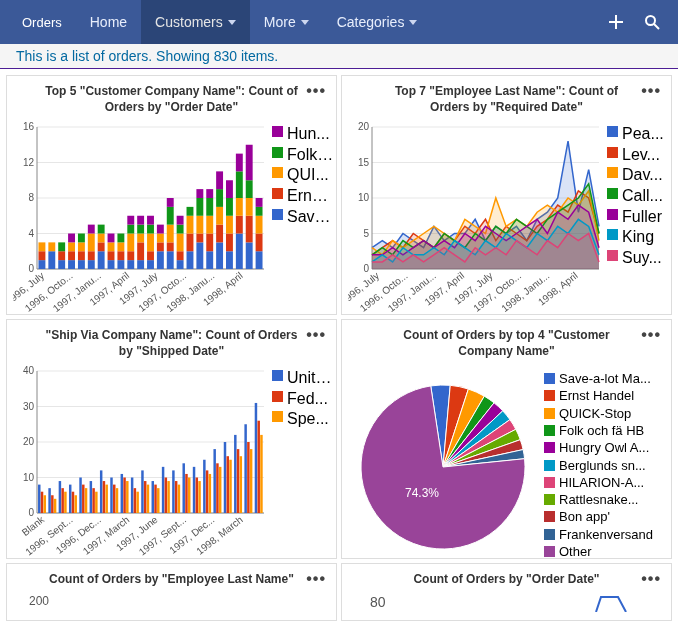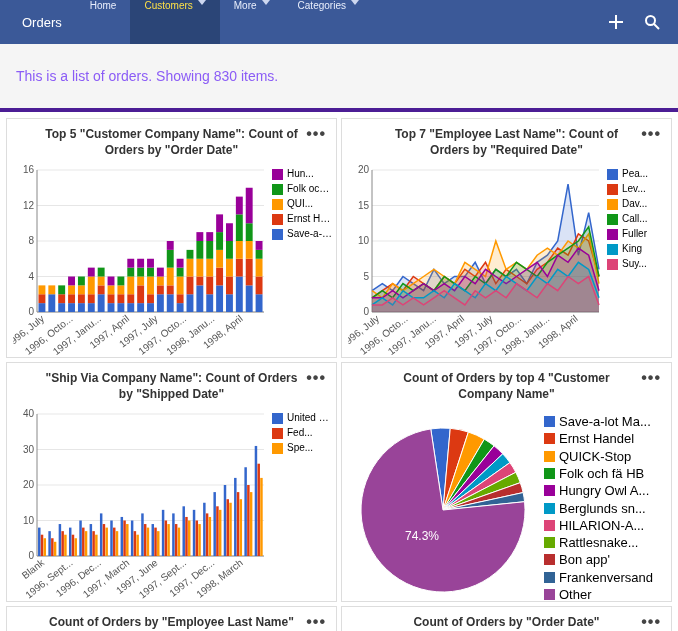--- a/index.html
+++ b/index.html
@@ -1,32 +1,32 @@
 <!DOCTYPE html>
 <html><head>
 <meta charset="utf-8">
 <style>
 *{margin:0;padding:0;box-sizing:border-box}
 body{font-family:Arial,Helvetica,sans-serif;font-size:12px;background:#fff;width:678px;height:631px;overflow:hidden}
 .topbar{background:#3b5998;height:44px;display:flex;align-items:center;color:#fff;padding:0 8px}
 .brand{font-weight:normal;font-size:13px;padding:0 14px}
 .nav{display:flex;height:100%}
-.nav-item{display:flex;padding:0 14px;font-size:10px;cursor:pointer;color:#e8eefc}
-.nav-item.active{background:#2b4577;color:#fde047}
+.nav-item{display:flex;align-items:center;padding:0 14px;font-size:14px;cursor:pointer;color:#e8eefc}
+.nav-item.active{background:#2b4577;color:#e5e5e5}
 .caret{margin-left:5px;display:inline-block;width:0;height:0;border-left:4px solid transparent;border-right:4px solid transparent;border-top:5px solid #cdd7f0}
 .spacer{flex:1}
 .icon-btn{width:36px;height:36px;display:flex;align-items:center;justify-content:center;cursor:pointer;color:#fff}
-.subbar{background:#f5f5f5;border-bottom:4px solid #4c1d95;padding:24px 16px;font-size:14px;color:#8b5cf6}
+.subbar{background:#f5f5f5;border-bottom:1px solid #4c1d95;padding:4px 16px;font-size:14px;color:#0369a1}
 .dash{display:grid;grid-template-columns:1fr 1fr;padding:4px;gap:0}
 .panel{border:1px solid #ddd;margin:2px;position:relative;background:#fff;overflow:hidden}
 .panel-title{font-size:12px;font-weight:bold;color:#333;text-align:center;padding:8px 36px 6px 36px;line-height:1.3}
 .panel-menu{position:absolute;top:6px;right:10px;font-size:16px;font-weight:bold;letter-spacing:1px;cursor:pointer;color:#444}
 .chart-row{display:flex;padding:0 6px 6px 6px;height:200px}
 .chart-area{flex:1;position:relative}
-.legend{width:66px;font-size:10px;padding-top:4px;padding-left:4px}
+.legend{width:66px;font-size:16px;padding-top:4px;padding-left:4px}
 .leg{display:flex;align-items:flex-start;margin-bottom:3px;line-height:1.1}
 .sw{width:11px;height:11px;flex-shrink:0;margin-right:4px;margin-top:1px}
 .lt{white-space:nowrap;overflow:hidden;text-overflow:ellipsis}
 svg{display:block}
 .pie-row{display:flex;padding:0 6px 6px 6px;height:210px;align-items:center}
 .pie-legend{width:120px;font-size:13px;padding-left:6px}
 </style>
 </head>
 <body>
 

